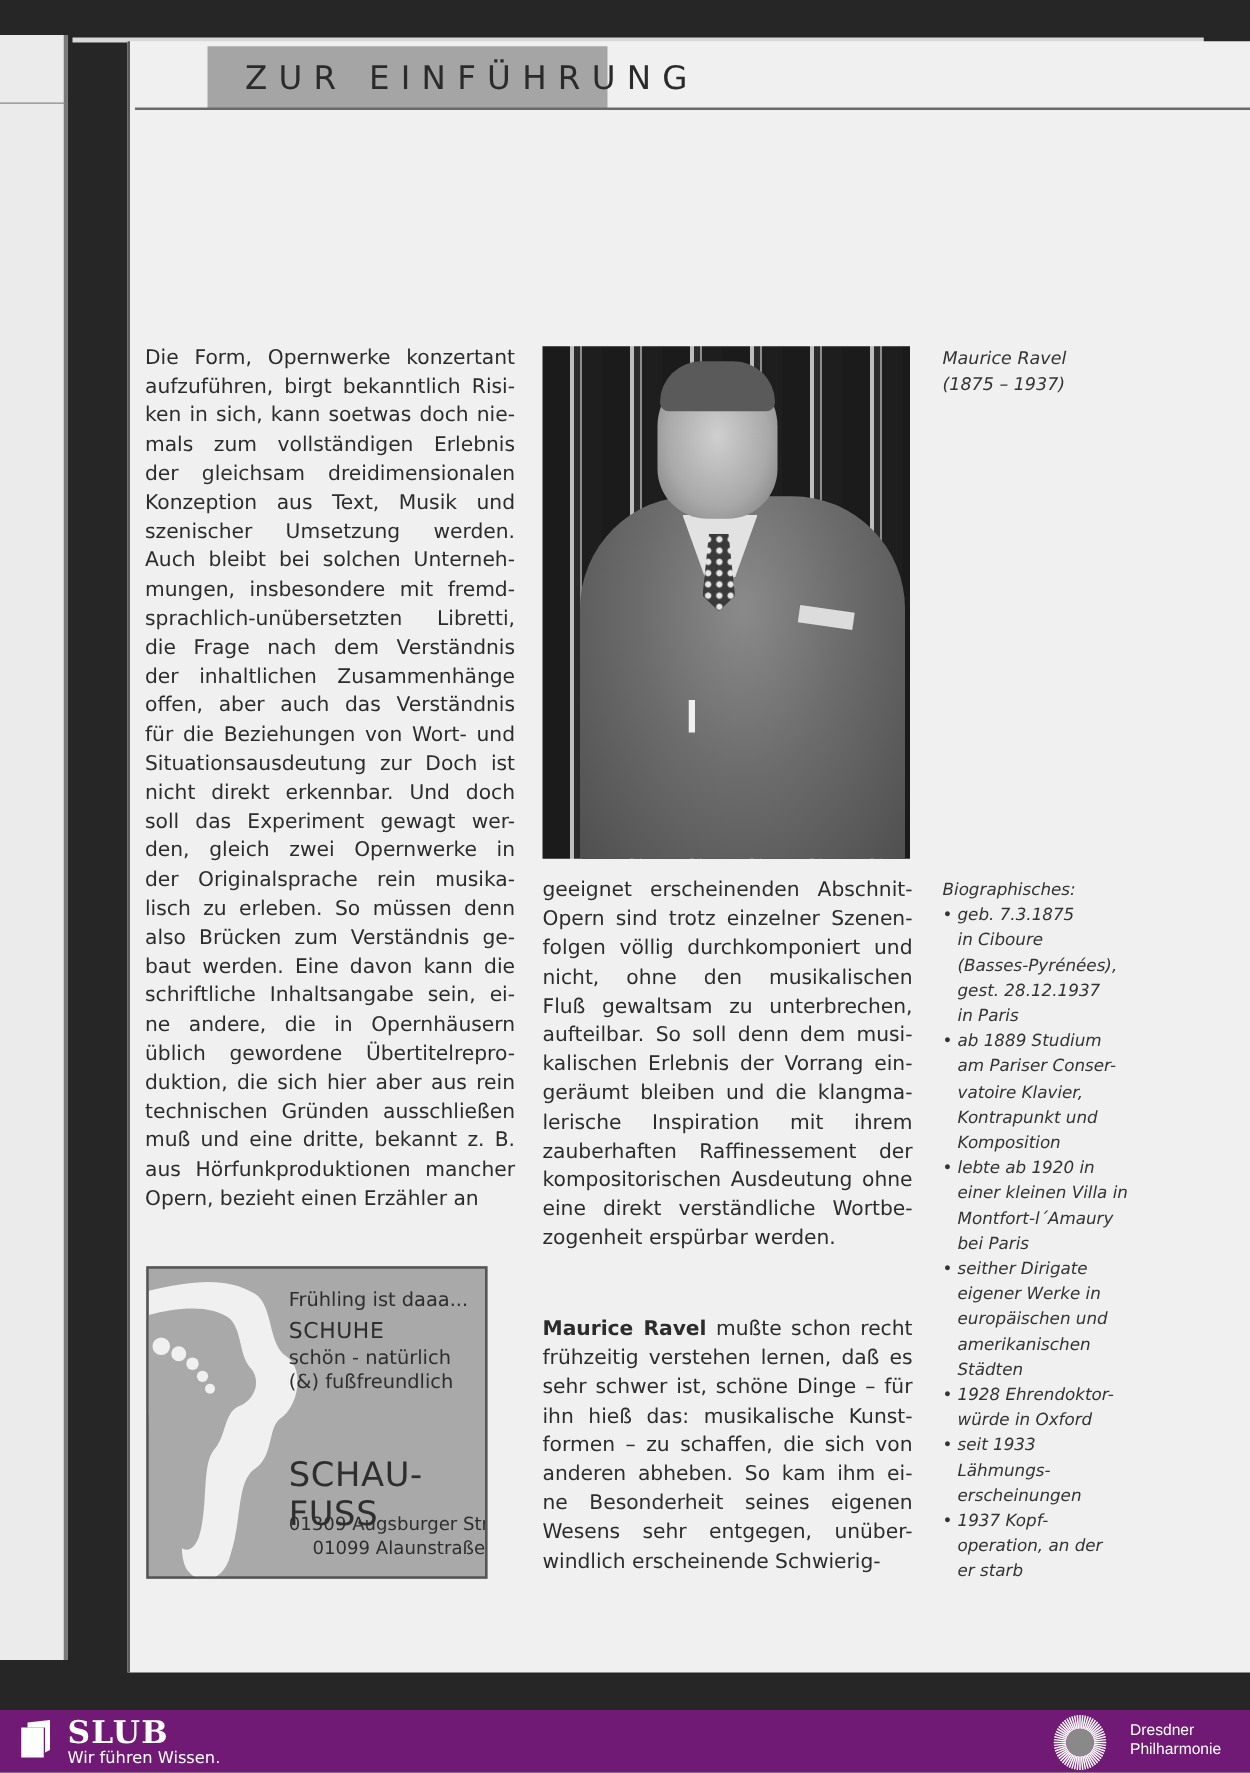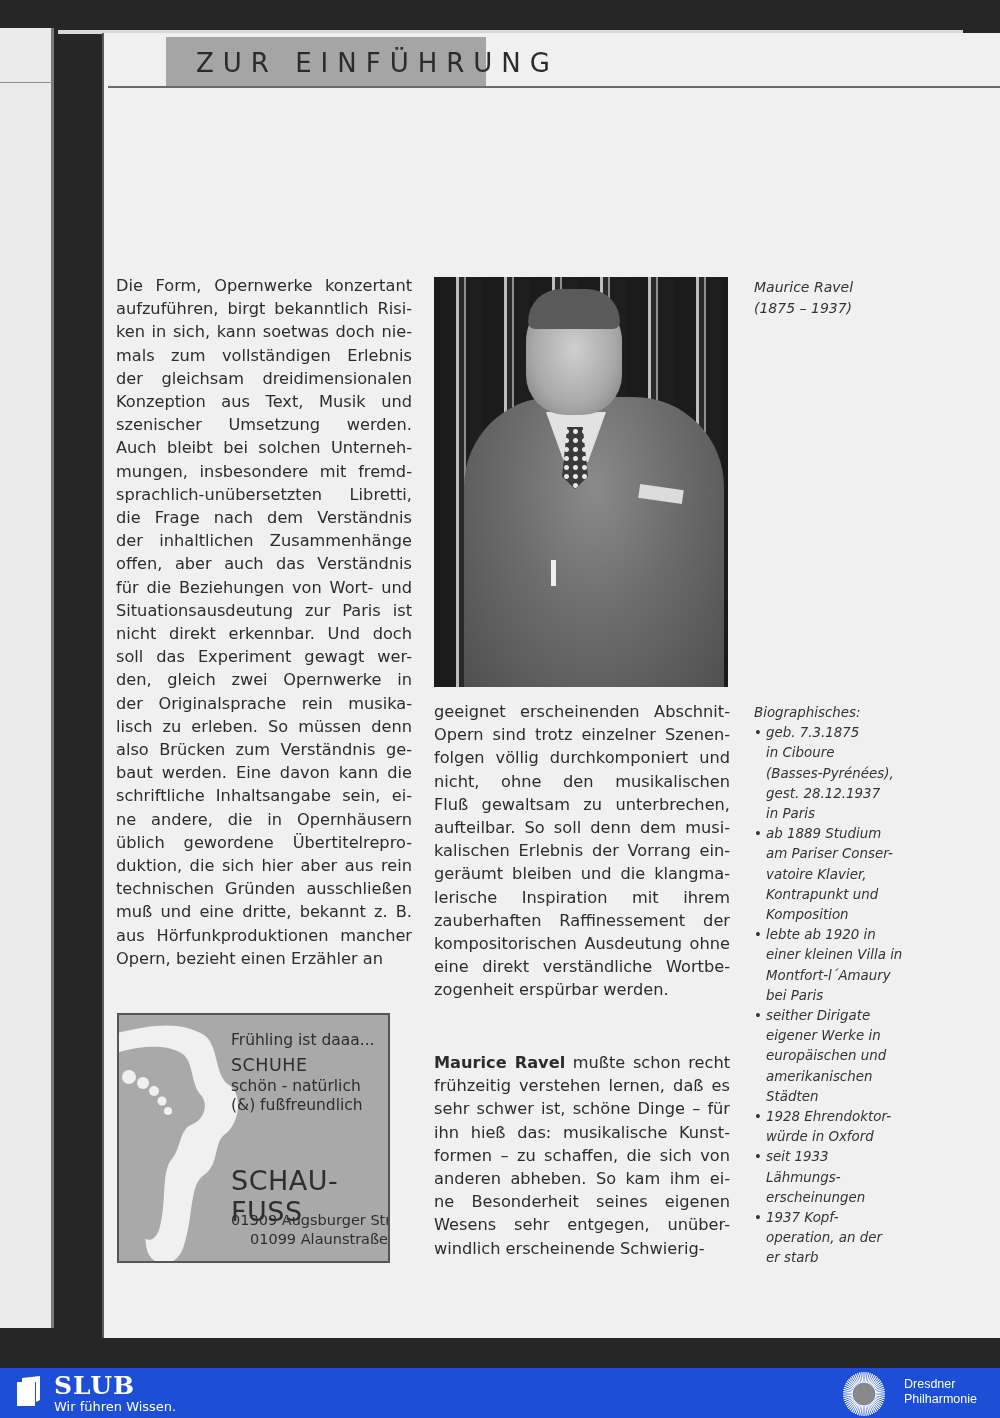--- a/index.html
+++ b/index.html
@@ -124,21 +124,21 @@
   .ad .t1 { left: 112px; top: 16px; font-size: 15.5px; }
   .ad .t2 { left: 112px; top: 40px; font-size: 17.5px; letter-spacing: 0.5px; }
   .ad .t3 { left: 112px; top: 62px; font-size: 15.5px; line-height: 19px; }
   .ad .t4 { left: 112px; top: 81px; font-size: 15.5px; }
   .ad .t5 { left: 112px; top: 150px; font-size: 27px; letter-spacing: 0.5px; }
   .ad .t6 { left: 112px; top: 196px; font-size: 14.5px; line-height: 19px; white-space: nowrap; text-align: center; }
   .ad .t6 .r { position: absolute; right: 0; font-style: italic; }
 
   .footer {
     position: absolute; left: 0; top: 1368px; width: 1000px; height: 50px;
-    background: #1d4ed8;
+    background: #701a75;
   }
   .slub-icon {
     position: absolute; left: 14px; top: 8px; width: 30px; height: 32px;
   }
   .slub-name {
     position: absolute; left: 54px; top: 3px;
     font-family: "DejaVu Serif", serif; font-weight: bold; font-size: 25px; color: #fff;
     letter-spacing: 1px;
   }
   .slub-tag {
@@ -174,21 +174,21 @@
     <span class="line">der gleichsam dreidimensionalen</span>
     <span class="line">Konzeption aus Text, Musik und</span>
     <span class="line">szenischer Umsetzung werden.</span>
     <span class="line">Auch bleibt bei solchen Unterneh-</span>
     <span class="line">mungen, insbesondere mit fremd-</span>
     <span class="line">sprachlich-unübersetzten Libretti,</span>
     <span class="line">die Frage nach dem Verständnis</span>
     <span class="line">der inhaltlichen Zusammenhänge</span>
     <span class="line">offen, aber auch das Verständnis</span>
     <span class="line">für die Beziehungen von Wort- und</span>
-    <span class="line">Situationsausdeutung zur Paris ist</span>
+    <span class="line">Situationsausdeutung zur Doch ist</span>
     <span class="line">nicht direkt erkennbar. Und doch</span>
     <span class="line">soll das Experiment gewagt wer-</span>
     <span class="line">den, gleich zwei Opernwerke in</span>
     <span class="line">der Originalsprache rein musika-</span>
     <span class="line">lisch zu erleben. So müssen denn</span>
     <span class="line">also Brücken zum Verständnis ge-</span>
     <span class="line">baut werden. Eine davon kann die</span>
     <span class="line">schriftliche Inhaltsangabe sein, ei-</span>
     <span class="line">ne andere, die in Opernhäusern</span>
     <span class="line">üblich gewordene Übertitelrepro-</span>

